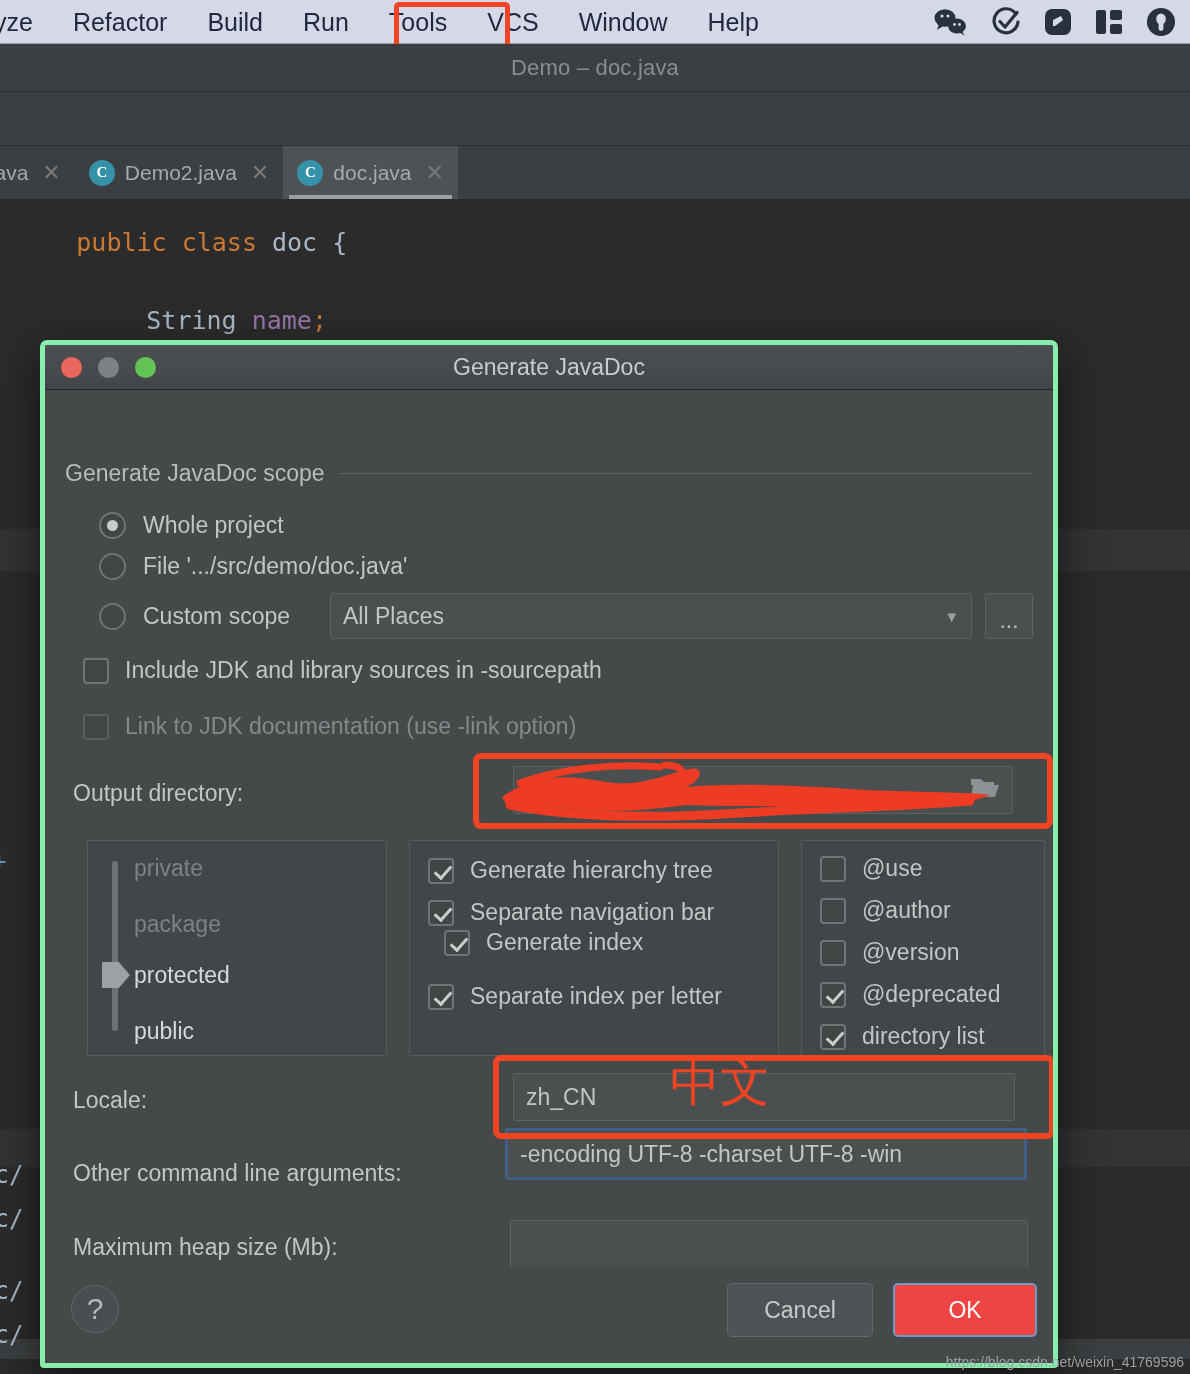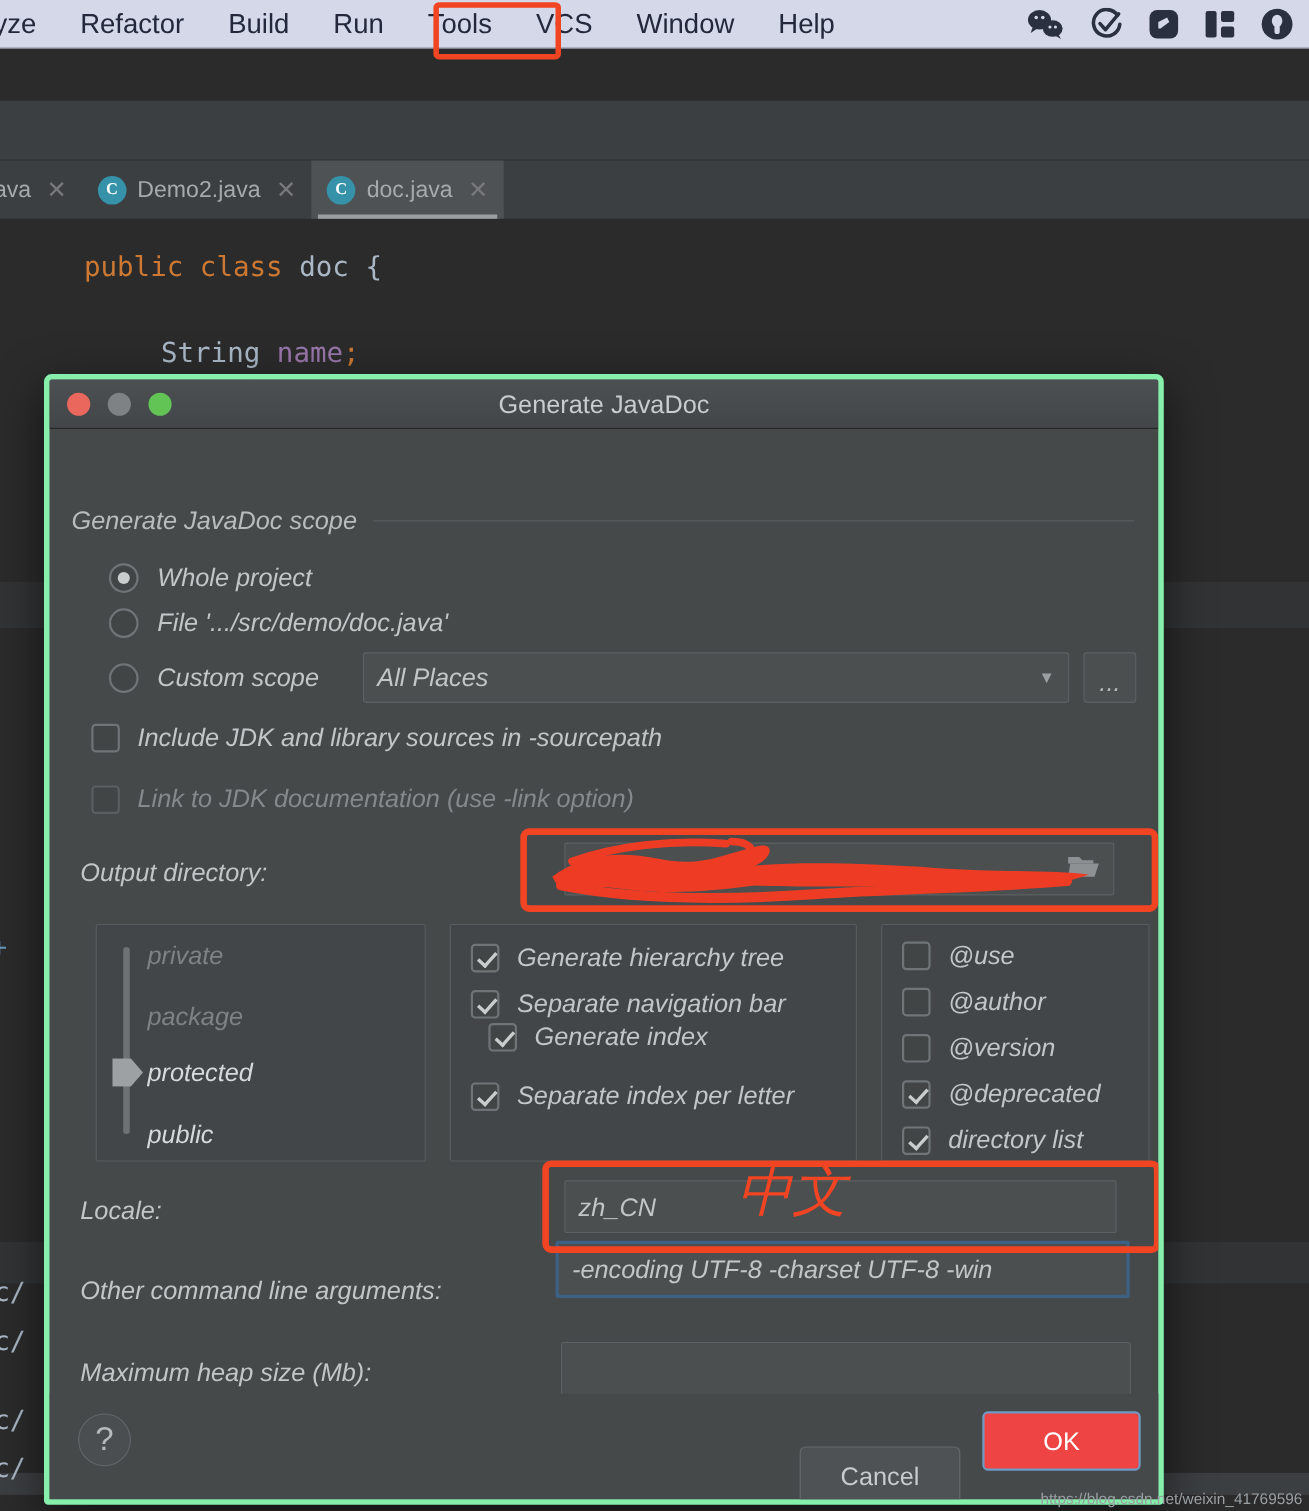--- a/index.html
+++ b/index.html
@@ -196,21 +196,20 @@
     position: absolute;
     left: 0; right: 0;
     text-align: center;
     font-size: 23px;
     color: #c8cccd;
   }
   .dlg-body {
     position: relative;
     padding: 0;
     height: 983px;
-    font-style: italic;
   }
 
   
   .group-head {
     position: absolute;
     left: 20px; top: 70px;
     right: 22px;
     display: flex;
     align-items: center;
     gap: 14px;
@@ -421,21 +420,20 @@
     align-items: center;
     justify-content: center;
     font-size: 23px;
   }
   .btn.cancel {
     right: 190px; top: 16px;
     width: 146px;
     background: #4e5254;
     border: 1px solid #65696b;
     color: #c7cbcc;
-    margin-top: 32px;
   }
   .btn.ok {
     right: 26px; top: 16px;
     width: 144px;
     background: #ef4444;
     border: 2px solid #6f9ac4;
     color: #ffffff;
   }
 
   .watermark {
@@ -500,20 +498,23 @@
         <svg width="30" height="30" viewBox="0 0 30 30">
             <circle cx="15" cy="15" r="14" fill="#2b3040"></circle>
             <ellipse cx="15" cy="12" rx="4.8" ry="5.6" fill="#d4d8e8"></ellipse>
             <rect x="12.6" y="14" width="4.8" height="10" rx="2.4" fill="#d4d8e8"></rect>
           </svg>
       </span>
     </div>
     <div class="tools-box"></div>
   </div>
 
+  <div class="ide-titlebar">
+    <div class="ide-title">Demo – doc.java</div>
+  </div>
   <div class="ide-toolbar"></div>
 
   <div class="tabstrip">
     <div class="tab" style="margin-left:-30px;">
       <span>.java</span>
       <span class="tab-close">✕</span>
     </div>
     <div class="tab">
       <span class="tab-ficon">C</span>
       <span>Demo2.java</span>

